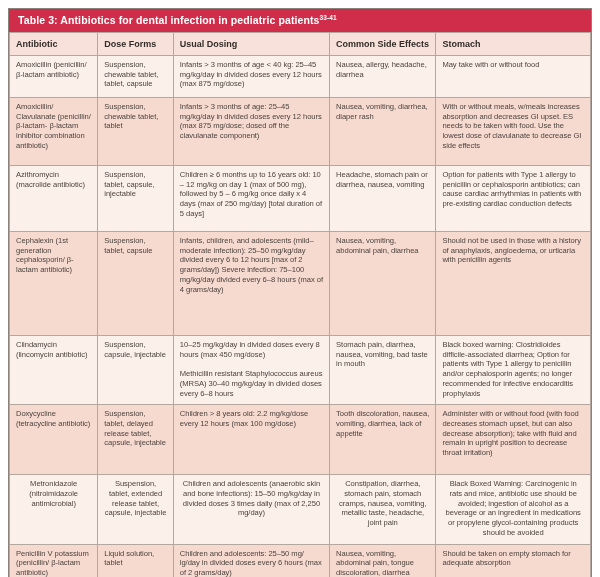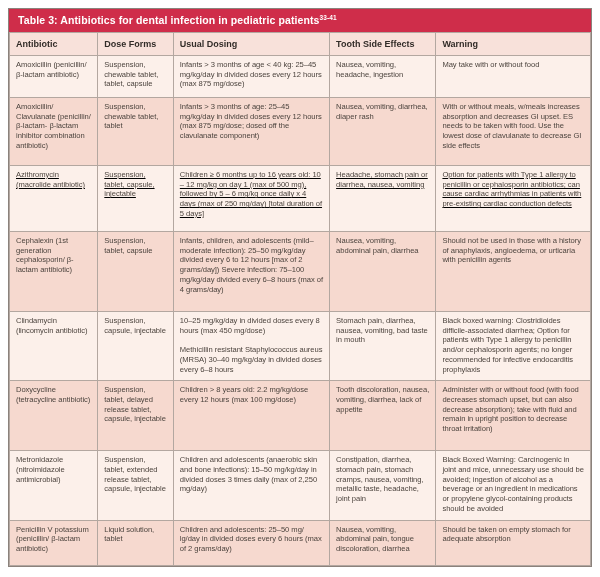--- a/index.html
+++ b/index.html
@@ -55,22 +55,22 @@
     line-height:1.28;
     letter-spacing:-0.05px;
     color:var(--text-color);
     padding:4px 6px 6px 6px;
     border:1px solid var(--border-color);
     white-space:pre-line;
     overflow-wrap:break-word;
   }
   tr.light td{background:var(--row-light);}
   tr.dark td{background:var(--row-dark);margin-left:20px;}
-  tr.r1{height:42px;} tr.r2{height:68px;} tr.r3{height:66px;text-decoration:underline;} tr.r4{height:80px;}
-  tr.r5{height:64px;} tr.r6{height:70px;} tr.r7{height:66px;} tr.r8{height:45px;}
+  tr.r1{height:42px;} tr.r2{height:68px;} tr.r3{height:66px;} tr.r4{height:104px;}
+  tr.r5{height:64px;} tr.r6{height:70px;} tr.r7{height:66px;text-align:center;} tr.r8{height:45px;}
   col.c1{width:15.2%;} col.c2{width:13.0%;} col.c3{width:26.9%;} col.c4{width:18.3%;} col.c5{width:26.6%;}
 </style>
 </head>
 <body>
 
 <div class="page">
   <div class="table-card">
 
     <div class="banner">
       <span>Table 3: Antibiotics for dental infection in pediatric patients</span><sup>33-41</sup>
@@ -82,30 +82,30 @@
           <col class="c2">
           <col class="c3">
           <col class="c4">
           <col class="c5">
       </colgroup>
       <thead>
         <tr>
           <th>Antibiotic</th>
           <th>Dose Forms</th>
           <th>Usual Dosing</th>
-          <th>Tooth Side Effects</th>
-          <th>Warning</th>
+          <th>Common Side Effects</th>
+          <th>Stomach</th>
         </tr>
       </thead>
       <tbody>
         <tr class="light r1">
           <td>Amoxicillin (penicillin/ β-lactam antibiotic)</td>
           <td>Suspension, chewable tablet, tablet, capsule</td>
           <td>Infants &gt; 3 months of age &lt; 40 kg: 25–45 mg/kg/day in divided doses every 12 hours (max 875 mg/dose)</td>
-          <td>Nausea, vomiting, headache, ingestion</td>
+          <td>Nausea, allergy, headache, diarrhea</td>
           <td>May take with or without food</td>
         </tr>
         <tr class="dark r2">
           <td>Amoxicillin/ Clavulanate (penicillin/ β-lactam- β-lactam inhibitor combination antibiotic)</td>
           <td>Suspension, chewable tablet, tablet</td>
           <td>Infants &gt; 3 months of age: 25–45 mg/kg/day in divided doses every 12 hours (max 875 mg/dose; dosed off the clavulanate component)</td>
           <td>Nausea, vomiting, diarrhea, diaper rash</td>
           <td>With or without meals, w/meals increases absorption and decreases GI upset. ES needs to be taken with food. Use the lowest dose of clavulanate to decrease GI side effects</td>
         </tr>
         <tr class="light r3">
@@ -136,21 +136,21 @@
           <td>Suspension, tablet, delayed release tablet, capsule, injectable</td>
           <td>Children &gt; 8 years old: 2.2 mg/kg/dose every 12 hours (max 100 mg/dose)</td>
           <td>Tooth discoloration, nausea, vomiting, diarrhea, lack of appetite</td>
           <td>Administer with or without food (with food decreases stomach upset, but can also decrease absorption); take with fluid and remain in upright position to decrease throat irritation)</td>
         </tr>
         <tr class="light r7">
           <td>Metronidazole (nitroimidazole antimicrobial)</td>
           <td>Suspension, tablet, extended release tablet, capsule, injectable</td>
           <td>Children and adolescents (anaerobic skin and bone infections): 15–50 mg/kg/day in divided doses 3 times daily (max of 2,250 mg/day)</td>
           <td>Constipation, diarrhea, stomach pain, stomach cramps, nausea, vomiting, metallic taste, headache, joint pain</td>
-          <td>Black Boxed Warning: Carcinogenic in joint and mice, unnecessary use should be avoided; ingestion of alcohol as a beverage or an ingredient in medications or propylene glycol-containing products should be avoided</td>
+          <td>Black Boxed Warning: Carcinogenic in rats and mice, antibiotic use should be avoided; ingestion of alcohol as a beverage or an ingredient in medications or propylene glycol-containing products should be avoided</td>
         </tr>
         <tr class="dark r8">
           <td>Penicillin V potassium (penicillin/ β-lactam antibiotic)</td>
           <td>Liquid solution, tablet</td>
           <td>Children and adolescents: 25–50 mg/ lg/day in divided doses every 6 hours (max of 2 grams/day)</td>
           <td>Nausea, vomiting, abdominal pain, tongue discoloration, diarrhea</td>
           <td>Should be taken on empty stomach for adequate absorption</td>
         </tr>
       </tbody>
     </table>

